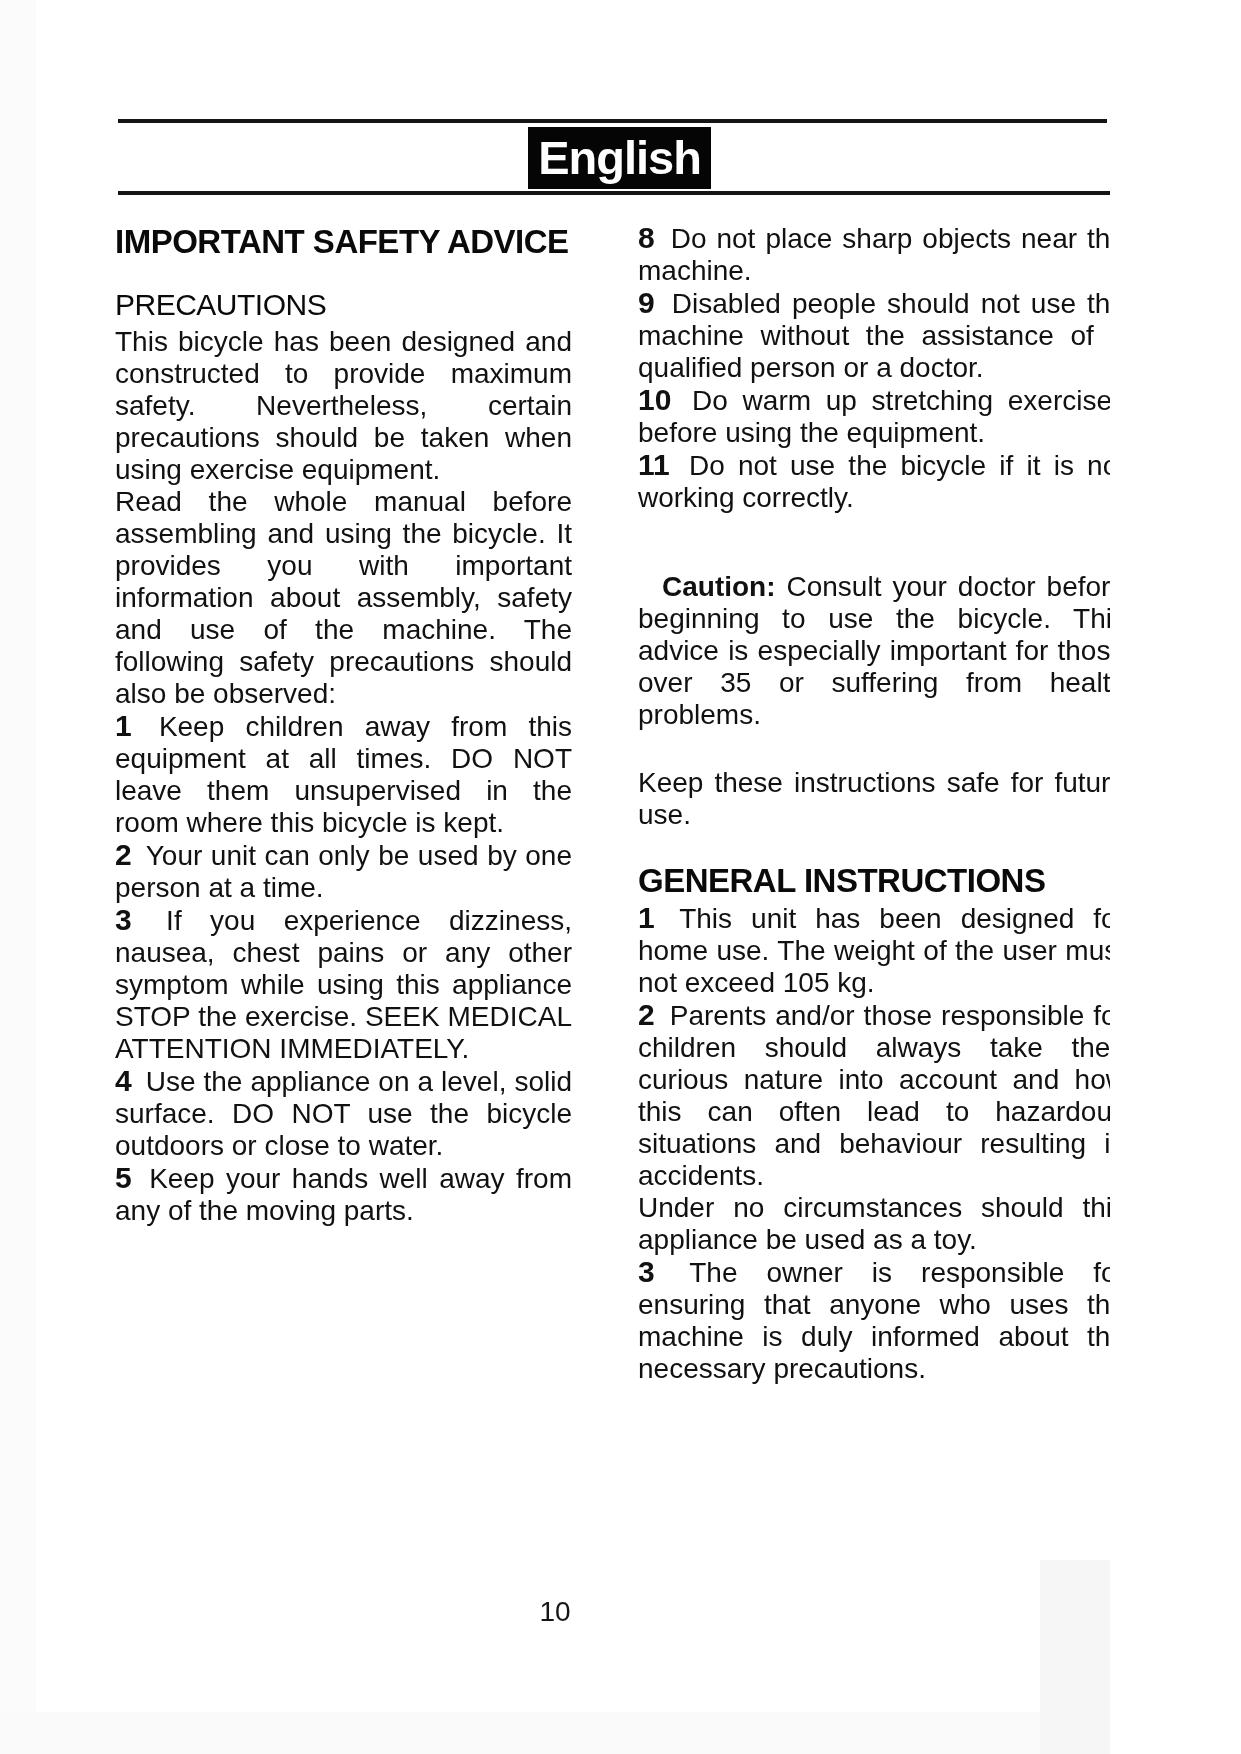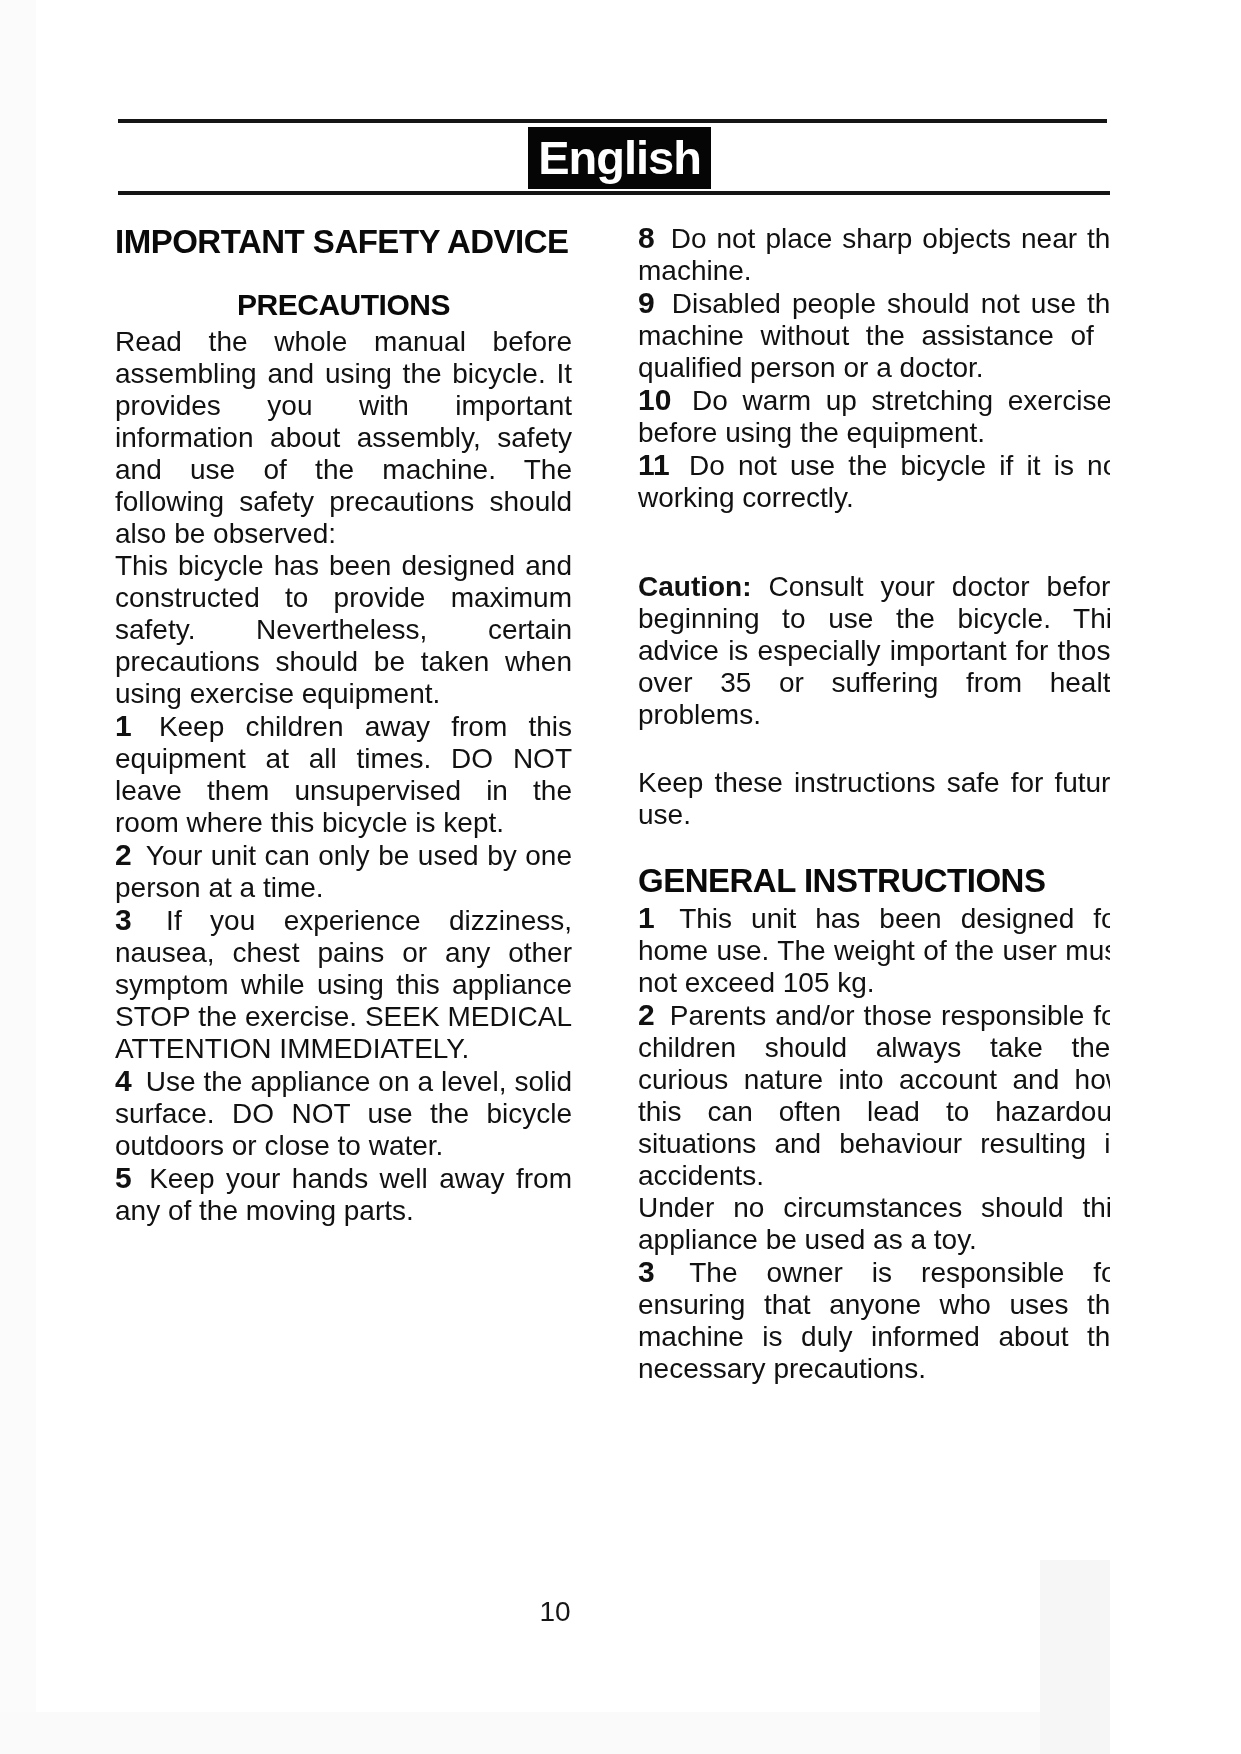--- a/index.html
+++ b/index.html
@@ -65,42 +65,41 @@
     font-size: 33px;
     font-weight: bold;
     letter-spacing: -0.5px;
     line-height: 40px;
     margin: 0 0 26px 0;
     color: #0a0a0a;
     white-space: nowrap;
   }
   .subtitle {
     font-size: 30px;
-    font-weight: bold;
+    font-weight: normal;
     letter-spacing: -0.5px;
     line-height: 34px;
     margin: 0 0 4px 0;
     color: #0a0a0a;
-    text-align: center;
   }
   .gi-title {
     margin-bottom: 1px;
   }
   p.body {
     font-size: 28px;
     line-height: 32px;
     margin: 0;
     text-align: justify;
   }
   .num {
     font-weight: bold;
     font-size: 30px;
     margin-right: 6px;
   }
-  .bold { font-weight: bold; }
+  .bold { font-weight: bold; margin-left: 24px; }
   p.note {
     font-size: 28px;
     line-height: 32px;
     margin: 0;
     font-weight: normal;
     text-align: justify;
   }
   .spacer-1 { height: 57px; }
   .spacer-2 { height: 36px; }
   .spacer-3 { height: 30px; }
@@ -130,22 +129,22 @@
 
   <div class="rule rule-top"></div>
   <div class="lang-box">
     <span class="lang-text">English</span>
   </div>
   <div class="rule rule-bottom"></div>
 
   <div class="col col-left">
     <h1 class="title">IMPORTANT SAFETY ADVICE</h1>
     <h2 class="subtitle">PRECAUTIONS</h2>
+    <p class="body">This bicycle has been designed and constructed to provide maximum safety. Nevertheless, certain precautions should be taken when using exercise equipment.</p>
     <p class="body">Read the whole manual before assembling and using the bicycle. It provides you with important information about assembly, safety and use of the machine. The following safety precautions should also be observed:</p>
-    <p class="body">This bicycle has been designed and constructed to provide maximum safety. Nevertheless, certain precautions should be taken when using exercise equipment.</p>
 
     <p class="body"><span class="num">1</span> <span>Keep children away from this equipment at all times. DO NOT leave them unsupervised in the room where this bicycle is kept.</span></p>
     <p class="body"><span class="num">2</span> <span>Your unit can only be used by one person at a time.</span></p>
     <p class="body"><span class="num">3</span> <span>If you experience dizziness, nausea, chest pains or any other symptom while using this appliance STOP the exercise. SEEK MEDICAL ATTENTION IMMEDIATELY.</span></p>
     <p class="body"><span class="num">4</span> <span>Use the appliance on a level, solid surface. DO NOT use the bicycle outdoors or close to water.</span></p>
     <p class="body"><span class="num">5</span> <span>Keep your hands well away from any of the moving parts.</span></p>
   </div>
 
   <div class="col col-right">
     <p class="body"><span class="num">8</span> <span>Do not place sharp objects near the machine.</span></p>

